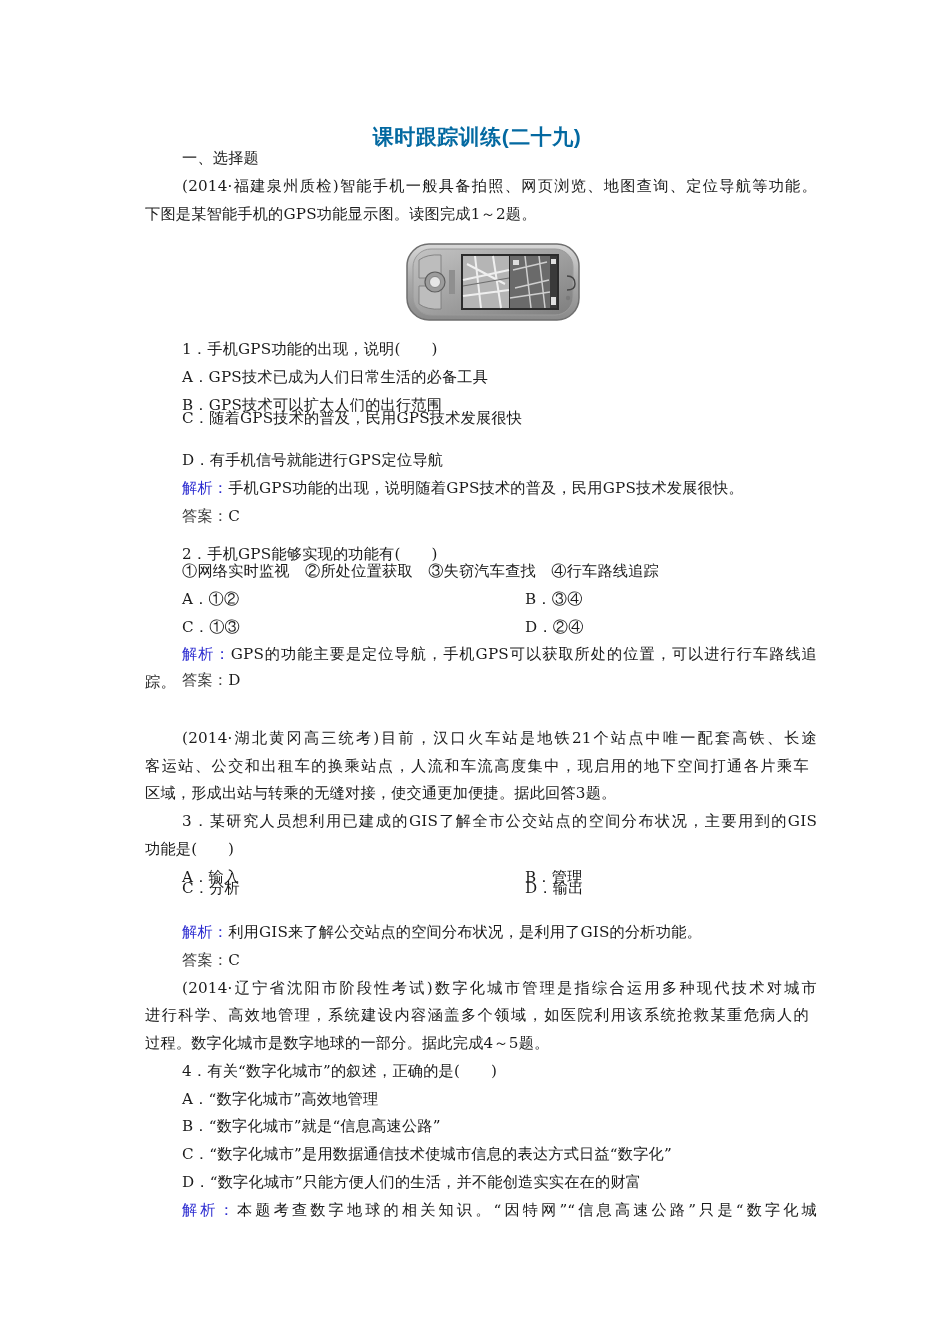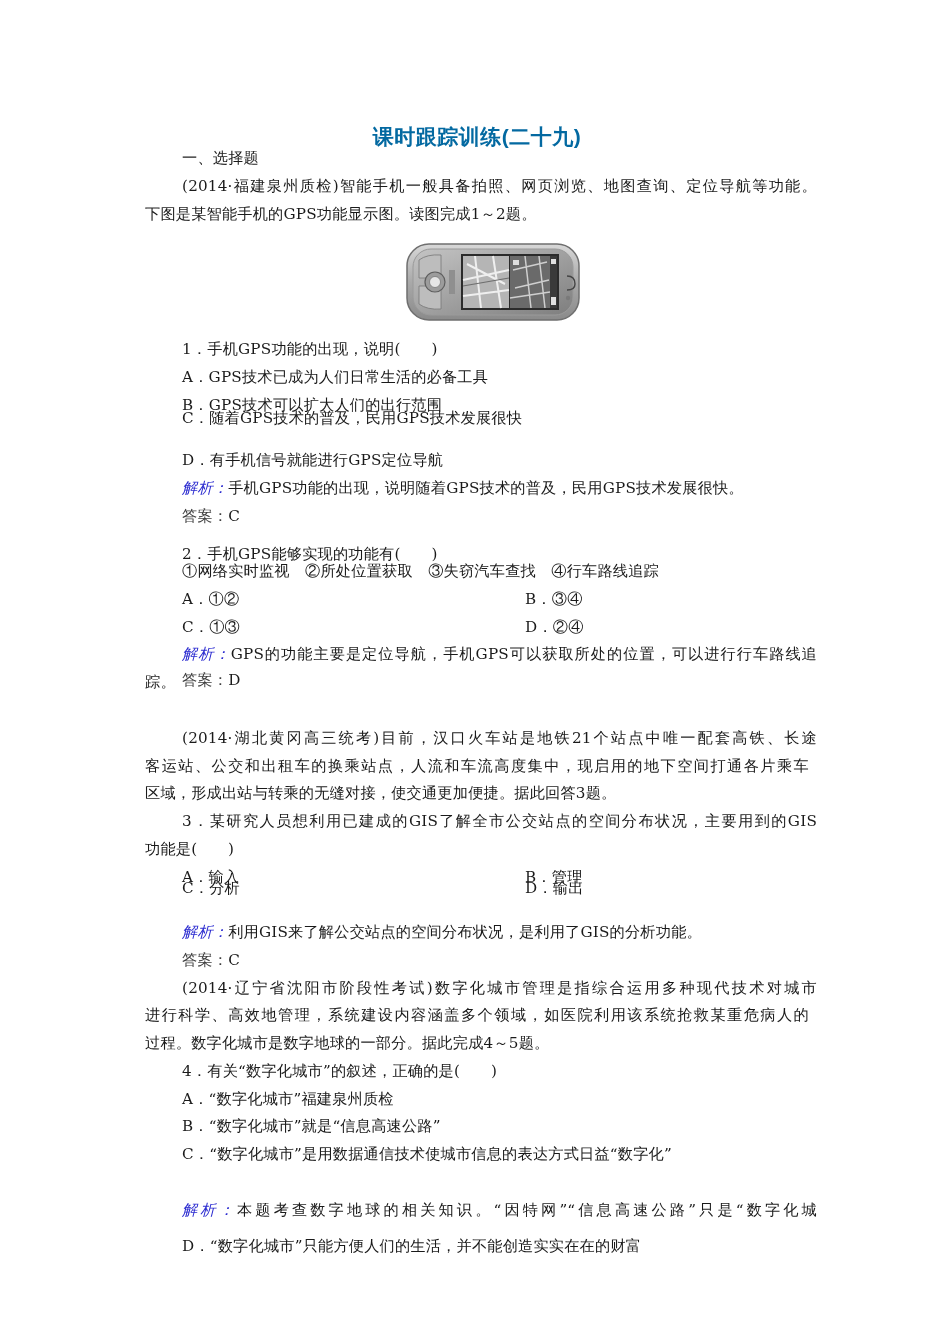--- a/index.html
+++ b/index.html
@@ -39,21 +39,21 @@
       left: 0;
       width: 664px;
       font-size: 15.2px;
       line-height: 20px;
       white-space: nowrap;
       letter-spacing: 0.2px;
     }
     .indent { left: 29px; width: 635px; margin-left: 8px; }
     .just { text-align-last: justify; text-align: justify; white-space: normal; }
     .col2 { position: absolute; left: 343px; }
-    .lbl-analysis { color: #2b2bd0; font-style: italic; }
+    .lbl-analysis { color: #2b2bd0; }
     .lbl-answer { color: #404040; }
     .figure {
       position: absolute;
       left: 260px;
       top: 240px;
       width: 176px;
       height: 84px;
     }
   </style>
 </head>
@@ -160,21 +160,21 @@
   </div>
   <div class="line indent" style="top:950px">
     <span class="lbl-answer">答案：</span><span>C</span>
   </div>
 
   <div class="line indent just" style="top:978px">(2014·辽宁省沈阳市阶段性考试)数字化城市管理是指综合运用多种现代技术对城市</div>
   <div class="line just" style="top:1005px">进行科学、高效地管理，系统建设内容涵盖多个领域，如医院利用该系统抢救某重危病人的</div>
   <div class="line" style="top:1033px">过程。数字化城市是数字地球的一部分。据此完成4～5题。</div>
 
   <div class="line indent" style="top:1061px">4．有关“数字化城市”的叙述，正确的是(　　)</div>
-  <div class="line indent" style="top:1089px">A．“数字化城市”福建泉州质检</div>
+  <div class="line indent" style="top:1089px">A．“数字化城市”高效地管理</div>
   <div class="line indent" style="top:1116px">B．“数字化城市”就是“信息高速公路”</div>
   <div class="line indent" style="top:1144px">C．“数字化城市”是用数据通信技术使城市信息的表达方式日益“数字化”</div>
-  <div class="line indent" style="top:1236px">D．“数字化城市”只能方便人们的生活，并不能创造实实在在的财富</div>
+  <div class="line indent" style="top:1172px">D．“数字化城市”只能方便人们的生活，并不能创造实实在在的财富</div>
   <div class="line indent just" style="top:1200px">
     <span class="lbl-analysis">解析：</span><span>本题考查数字地球的相关知识。“因特网”“信息高速公路”只是“数字化城</span>
   </div>
 
 </div>
 
 </body></html>

